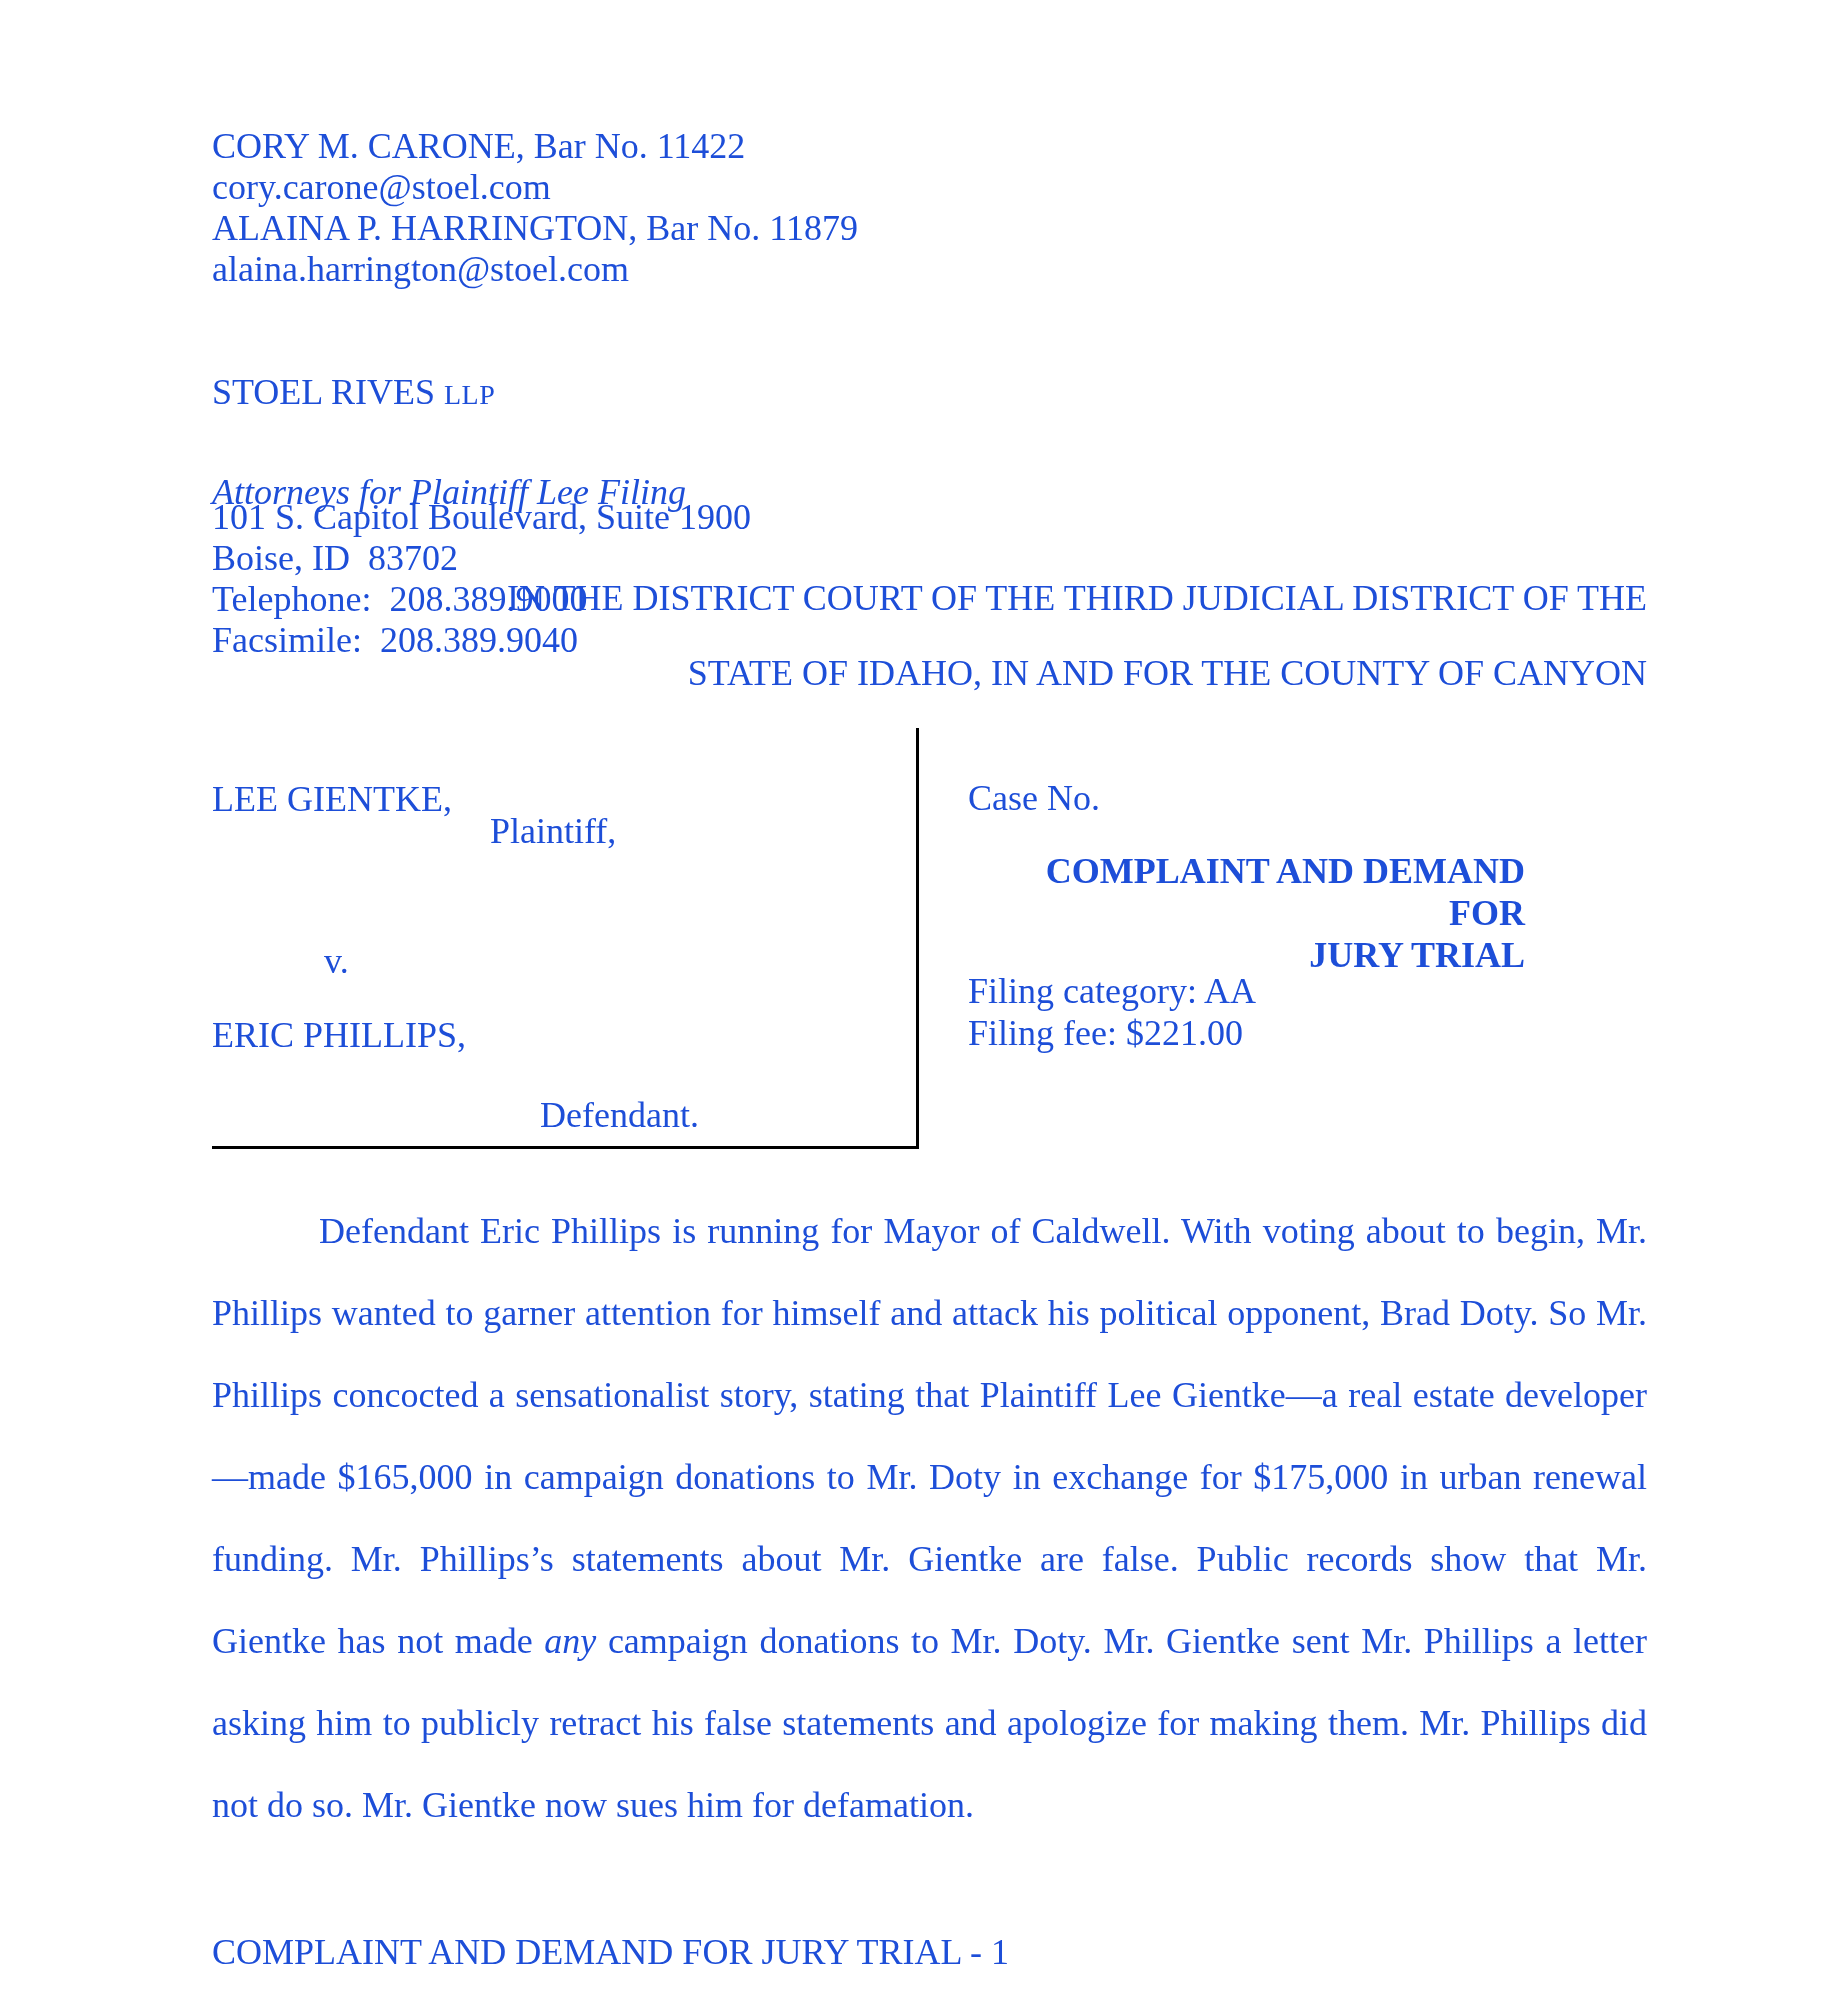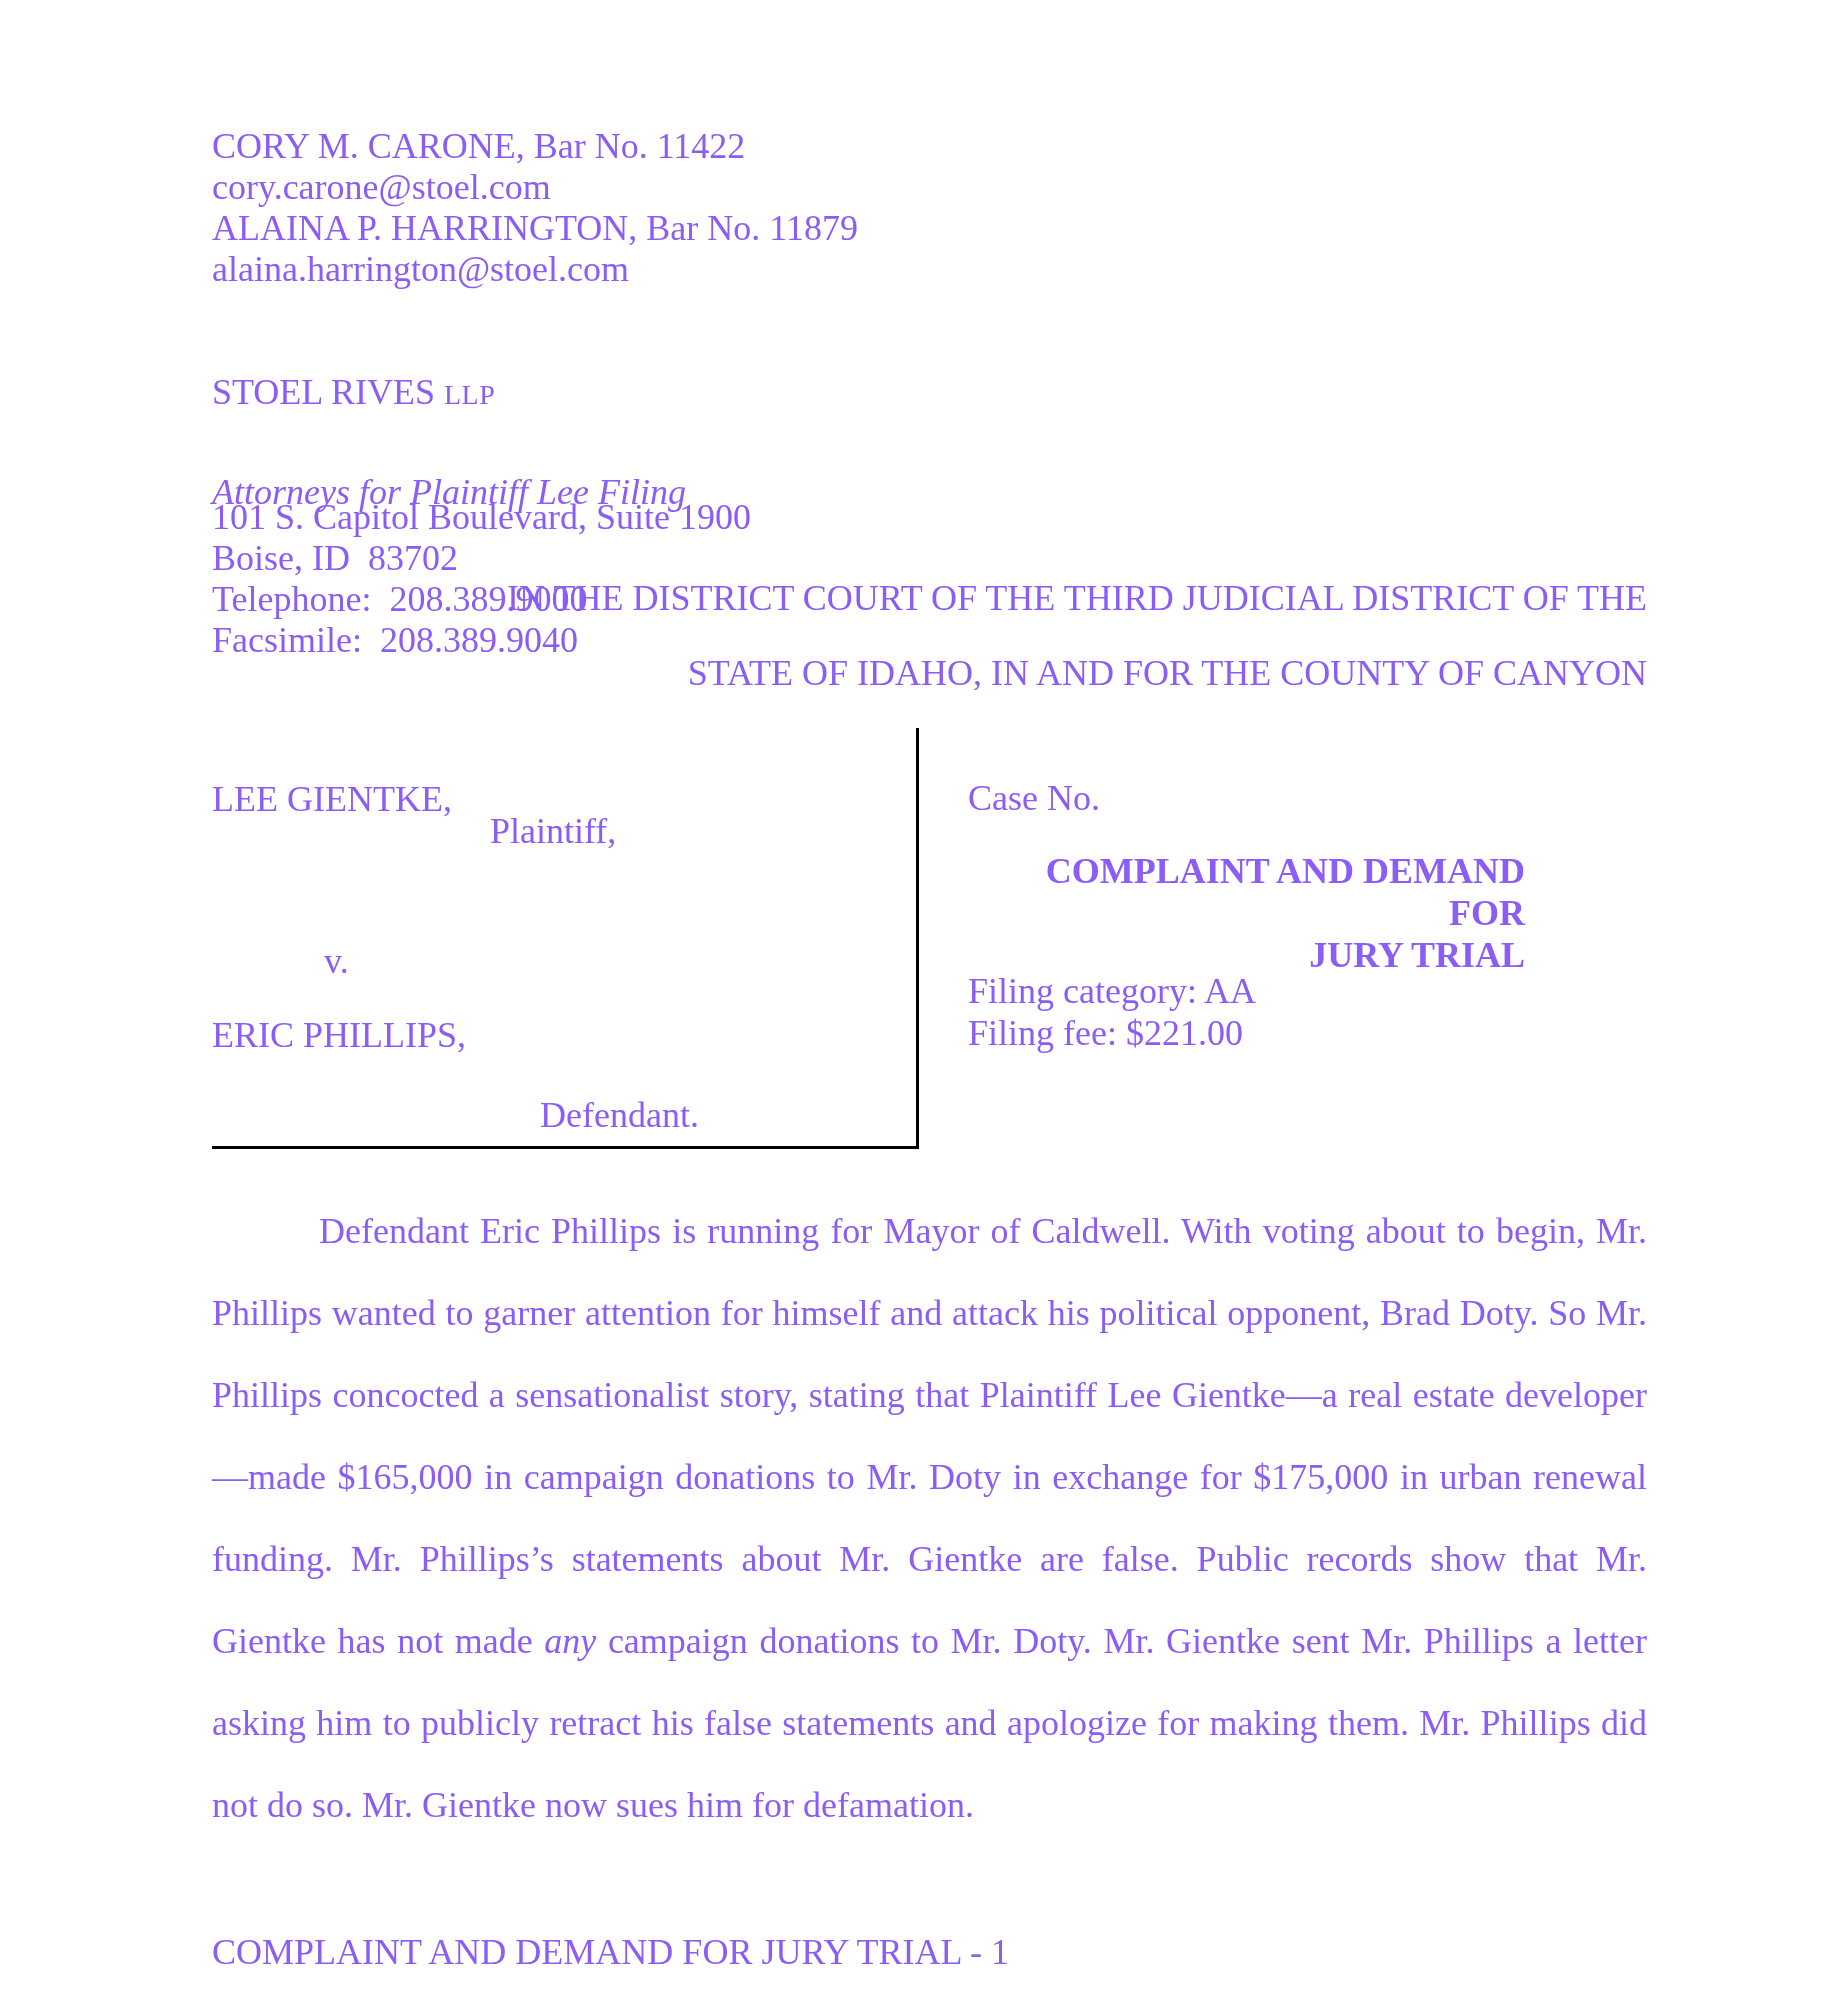--- a/index.html
+++ b/index.html
@@ -5,21 +5,21 @@
   html, body { margin: 0; padding: 0; }
   body {
     background: #e8e8e8;
     font-family: "Liberation Serif", "DejaVu Serif", serif;
   }
   .page {
     position: relative;
     width: 1827px;
     height: 2010px;
     background: #ffffff;
-    color: #8b5cf6;
+    color: #1d4ed8;
     font-size: 36px;
     overflow: hidden;
   }
   .abs { position: absolute; }
 
   
   .attorney-block {
     left: 212px; top: 44px;
     line-height: 41px;
     white-space: pre-wrap;

